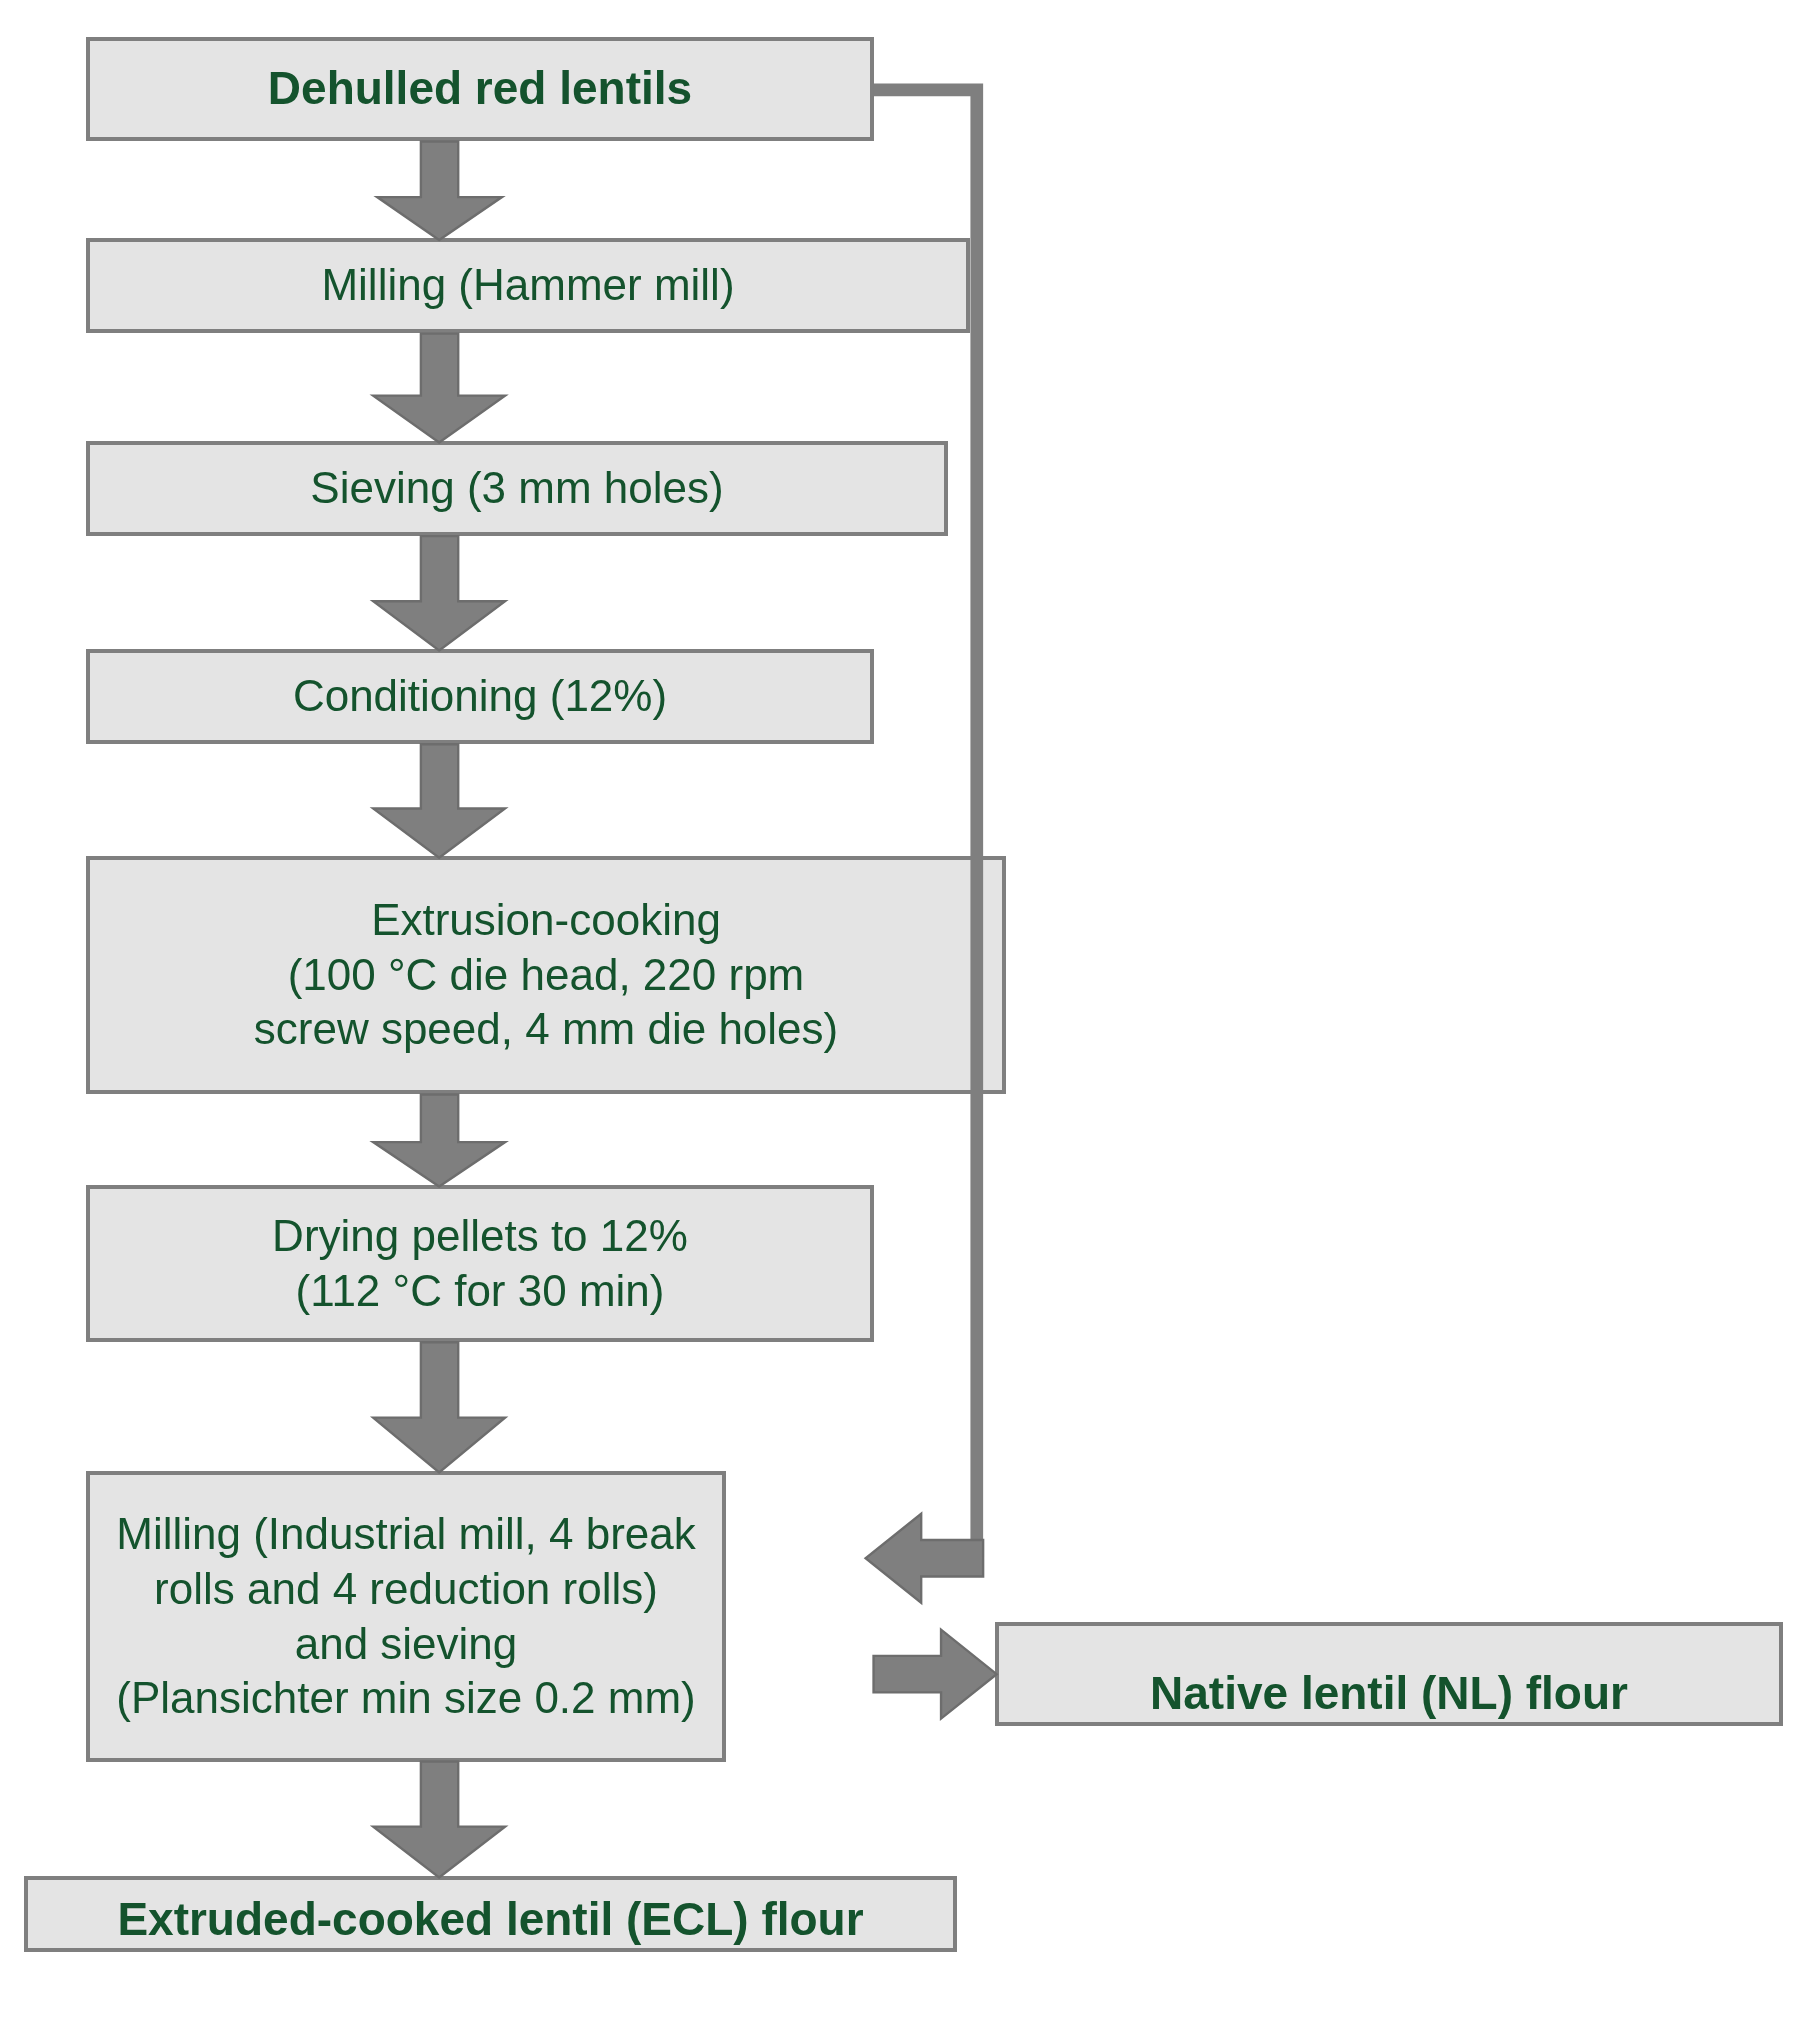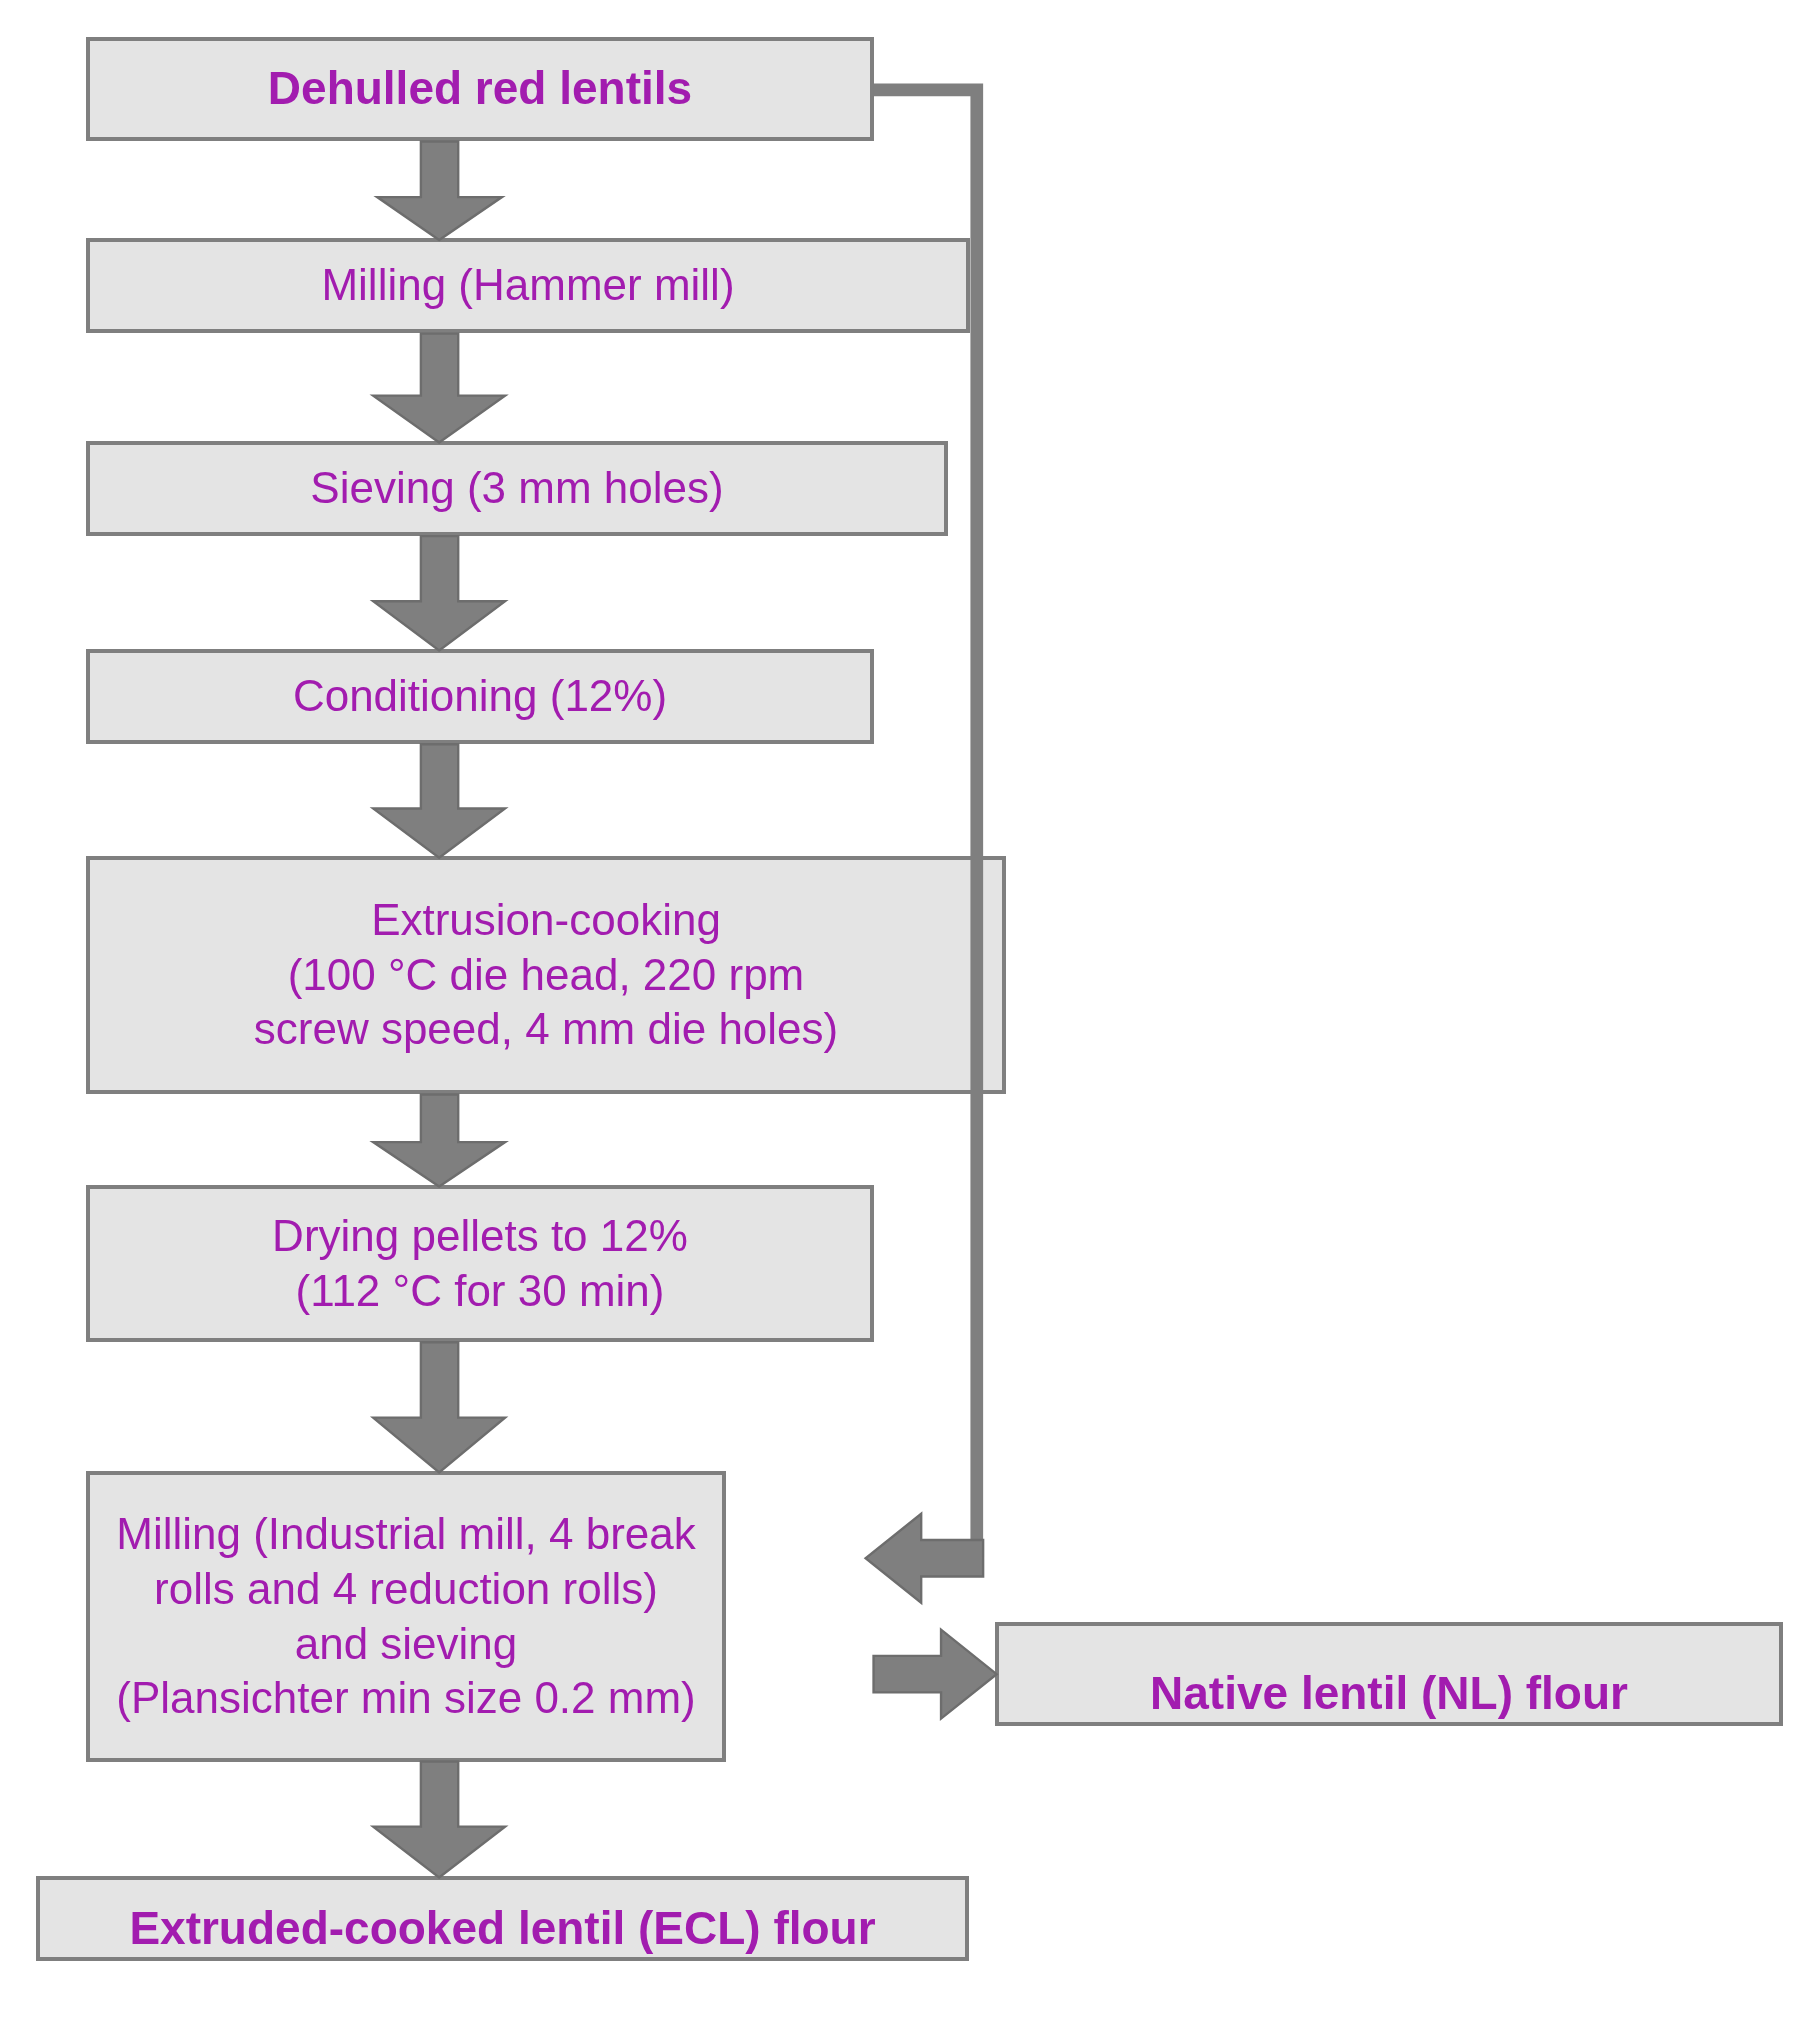--- a/index.html
+++ b/index.html
@@ -21,21 +21,21 @@
   
   .node {
     position: absolute;
     box-sizing: border-box;
     background: #e4e4e4;
     border: 4px solid #7f7f7f;
     display: flex;
     align-items: center;
     justify-content: center;
     text-align: center;
-    color: #a21caf;
+    color: #14532d;
     line-height: 1.24;
     white-space: pre-line;
   }
   .node .txt {
     display: block;
     width: 100%;
     padding: 0 11px;
     white-space: pre-line;
   }
   .node.bold { font-weight: bold; }
@@ -102,21 +102,21 @@
     <span class="txt">Milling (Industrial mill, 4 break
 rolls and 4 reduction rolls)
 and sieving
 (Plansichter min size 0.2 mm)</span>
   </div>
 
   <div class="node bold fs-out" style="left:995px; top:1622px; width:788px; height:104px;">
     <span class="txt">Native lentil (NL)  flour</span>
   </div>
 
-  <div class="node bold fs-out" style="left:24px; top:1876px; width:933px; height:85px;margin-left:12px;">
+  <div class="node bold fs-out" style="left:24px; top:1876px; width:933px; height:76px;">
     <span class="txt">Extruded-cooked lentil (ECL) flour</span>
   </div>
 
   <svg id="arrows" viewBox="0 0 2283 2566">
 
     <g>
       <path class="blockarrow" d="M 530,178 L 577,178 L 577,248 L 632,248 L 553,302 L 475,248 L 530,248 Z"></path>
     </g>
 
     <g>

